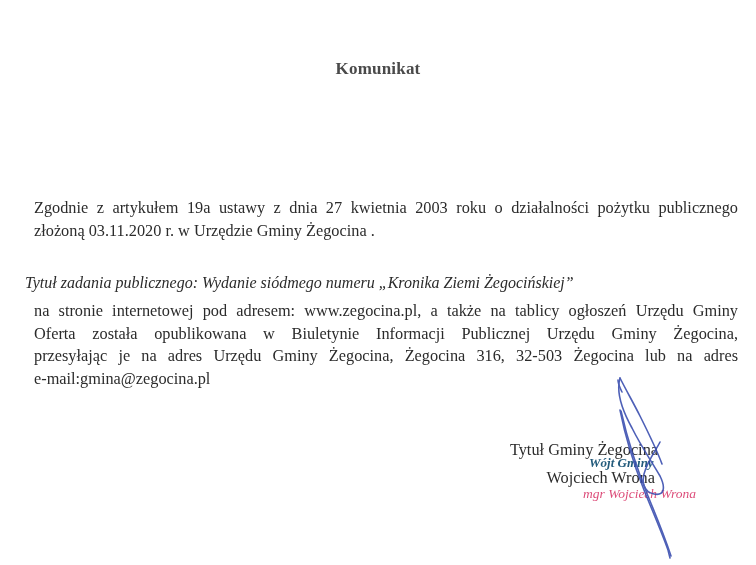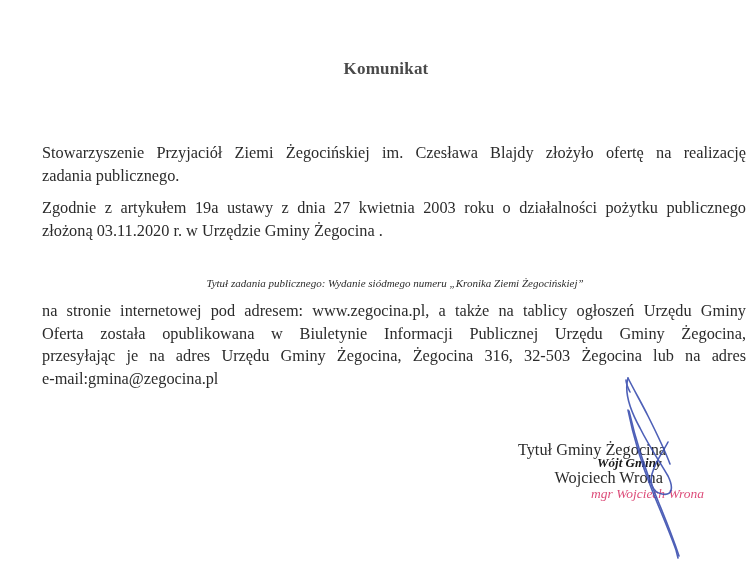--- a/index.html
+++ b/index.html
@@ -10,21 +10,21 @@
     body {
       width: 756px;
       height: 565px;
       position: relative;
       overflow: hidden;
       font-family: "Liberation Serif", "DejaVu Serif", serif;
       color: #2b2b2b;
     }
     .page {
       position: absolute;
-      left: 8px; top: 0;
+      left: 0; top: 0;
       width: 672px; height: 565px;
     }
     .title {
       position: absolute;
       left: 0;
       width: 756px;
       top: 59px;
       text-align: center;
       font-weight: bold;
       font-size: 17px;
@@ -49,37 +49,37 @@
       white-space: normal;
     }
     .p1 { top: 142px; }
     .p2 { top: 197px; }
     .p3 { top: 300px; }
     .task-title {
       position: absolute;
       left: 0;
       width: 756px;
       top: 272px;
-      text-align: center;
+      text-align: left;
       font-style: italic;
-      font-size: 11px;
+      font-size: 16px;
       line-height: 22px;
-      padding-left: 18px;
+      padding-left: 25px;
       box-sizing: border-box;
     }
     .sig-title { position: absolute; right: 14px; top: 440px; white-space: nowrap; font-size: 16.3px; }
     .sig-name  { position: absolute; right: 17px; top: 468px; white-space: nowrap; font-size: 16.3px; }
     .stamp-title {
       position: absolute;
       left: 589px;
       top: 455px;
       font-weight: bold;
       font-style: italic;
       font-size: 13px;
-      color: #000000;
+      color: #0c4a6e;
       white-space: nowrap;
       opacity: 0.9;
     }
     .stamp-name {
       position: absolute;
       left: 583px;
       top: 486px;
       font-style: italic;
       font-size: 13.5px;
       color: #d9396b;
@@ -95,24 +95,20 @@
       pointer-events: none;
     }
   </style>
 </head>
 <body>
 
 <div class="page">
 
   <div class="title">Komunikat</div>
 
-  <div class="para p1">
-    <span class="ln just">Stowarzyszenie Przyjaciół Ziemi Żegocińskiej im. Czesława Blajdy złożyło  ofertę na realizację</span>
-    <span class="ln">zadania publicznego.</span>
-  </div>
 
   <div class="para p2">
     <span class="ln just">Zgodnie  z artykułem 19a ustawy z dnia 27 kwietnia 2003 roku o działalności pożytku publicznego</span>
     <span class="ln">złożoną 03.11.2020 r. w Urzędzie Gminy Żegocina .</span>
   </div>
 
   <div class="task-title">Tytuł zadania publicznego:  Wydanie siódmego numeru „Kronika Ziemi Żegocińskiej”</div>
 
   <div class="para p3">
     <span class="ln just">na stronie internetowej pod adresem: www.zegocina.pl, a także na tablicy ogłoszeń Urzędu Gminy</span>

